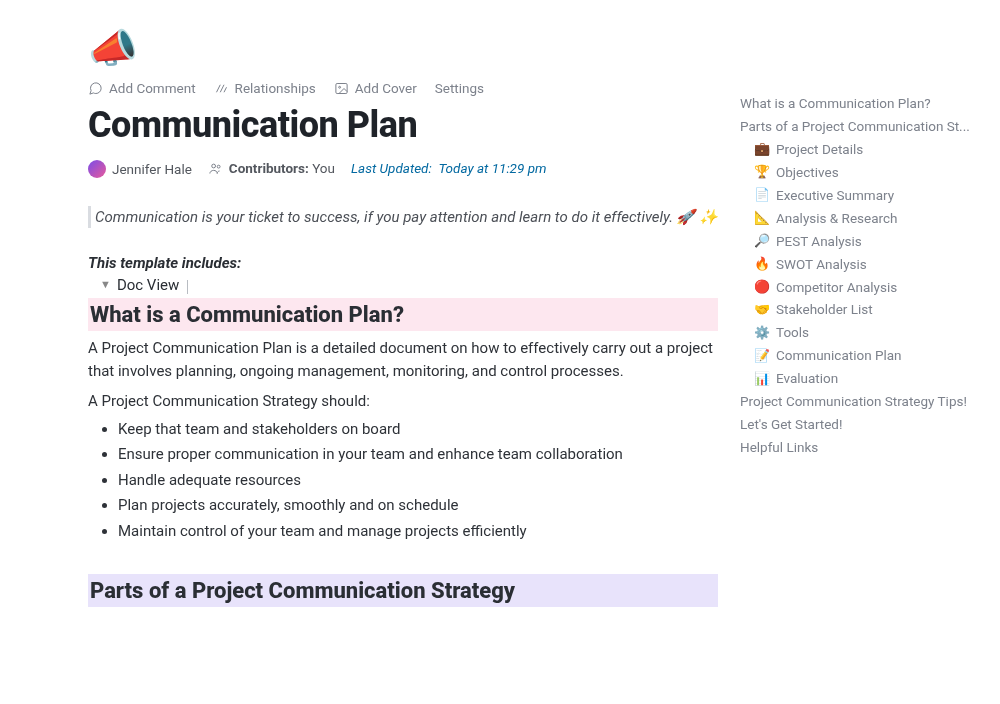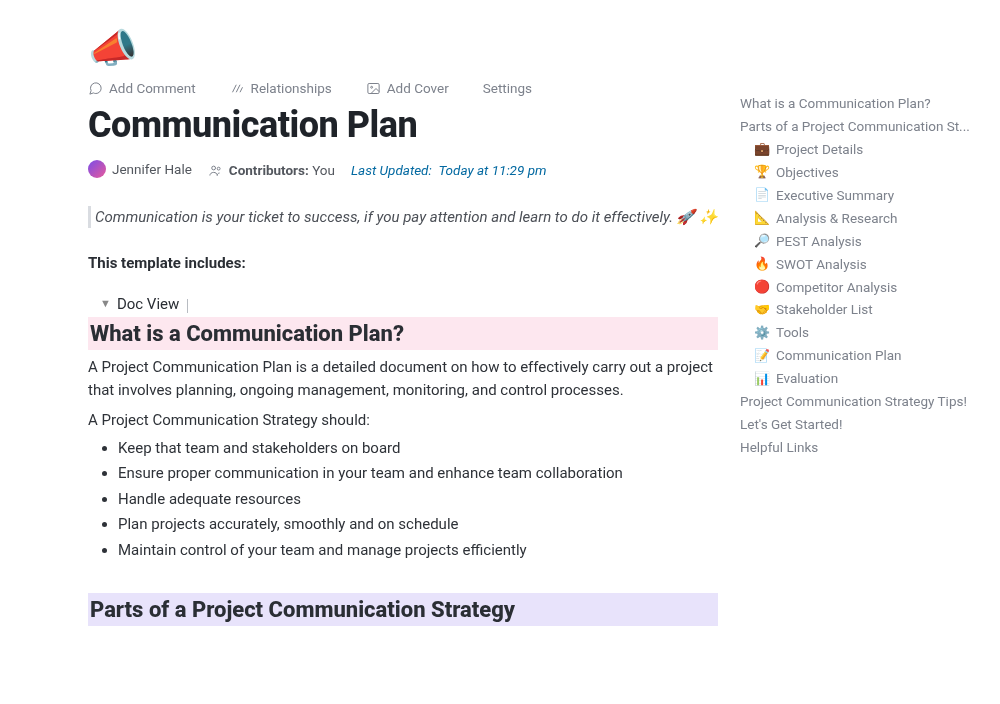--- a/index.html
+++ b/index.html
@@ -23,21 +23,21 @@
     font-size: 13.5px;
     color: #7d828c;
     line-height: 1.7;
   }
   .page-icon {
     font-size: 40px;
     margin-bottom: 8px;
   }
   .toolbar {
     display: flex;
-    gap: 34px;
+    gap: 18px;
     align-items: center;
     color: #7d828c;
     font-size: 13.5px;
     margin-bottom: 8px;
   }
   .toolbar-item {
     display: inline-flex;
     align-items: center;
     gap: 6px;
     cursor: pointer;
@@ -45,21 +45,21 @@
   .toolbar-item svg { width: 15px; height: 15px; stroke: #7d828c; fill: none; stroke-width: 1.6; }
   h1.title {
     font-size: 36px;
     font-weight: 800;
     letter-spacing: -0.5px;
     margin-bottom: 14px;
     color: #1f2329;
   }
   .meta-row {
     display: flex;
-    align-items: flex-end;
+    align-items: flex-start;
     gap: 16px;
     font-size: 13.5px;
     color: #53575e;
     margin-bottom: 28px;
   }
   .meta-row .author {
     display: inline-flex; align-items: center; gap: 6px;
   }
   .avatar {
     width: 18px; height: 18px; border-radius: 50%;
@@ -74,21 +74,22 @@
     border-left: 3px solid #d9dce1;
     padding: 2px 0 2px 4px;
     font-style: italic;
     color: #4b4f56;
     font-size: 15px;
     margin-bottom: 26px;
   }
   .sub-label {
     font-weight: 700;
     font-size: 15px;
-    margin-bottom: 23px;
+    margin-bottom: 4px;
+    font-style: italic;
   }
   .toggle-row {
     display:flex; align-items:center; gap:6px;
     margin-left: 12px;
     font-size: 15px;
     margin-bottom: 4px;
   }
   .toggle-arrow {
     color:#888; font-size:11px; transform: translateY(-1px);
   }

